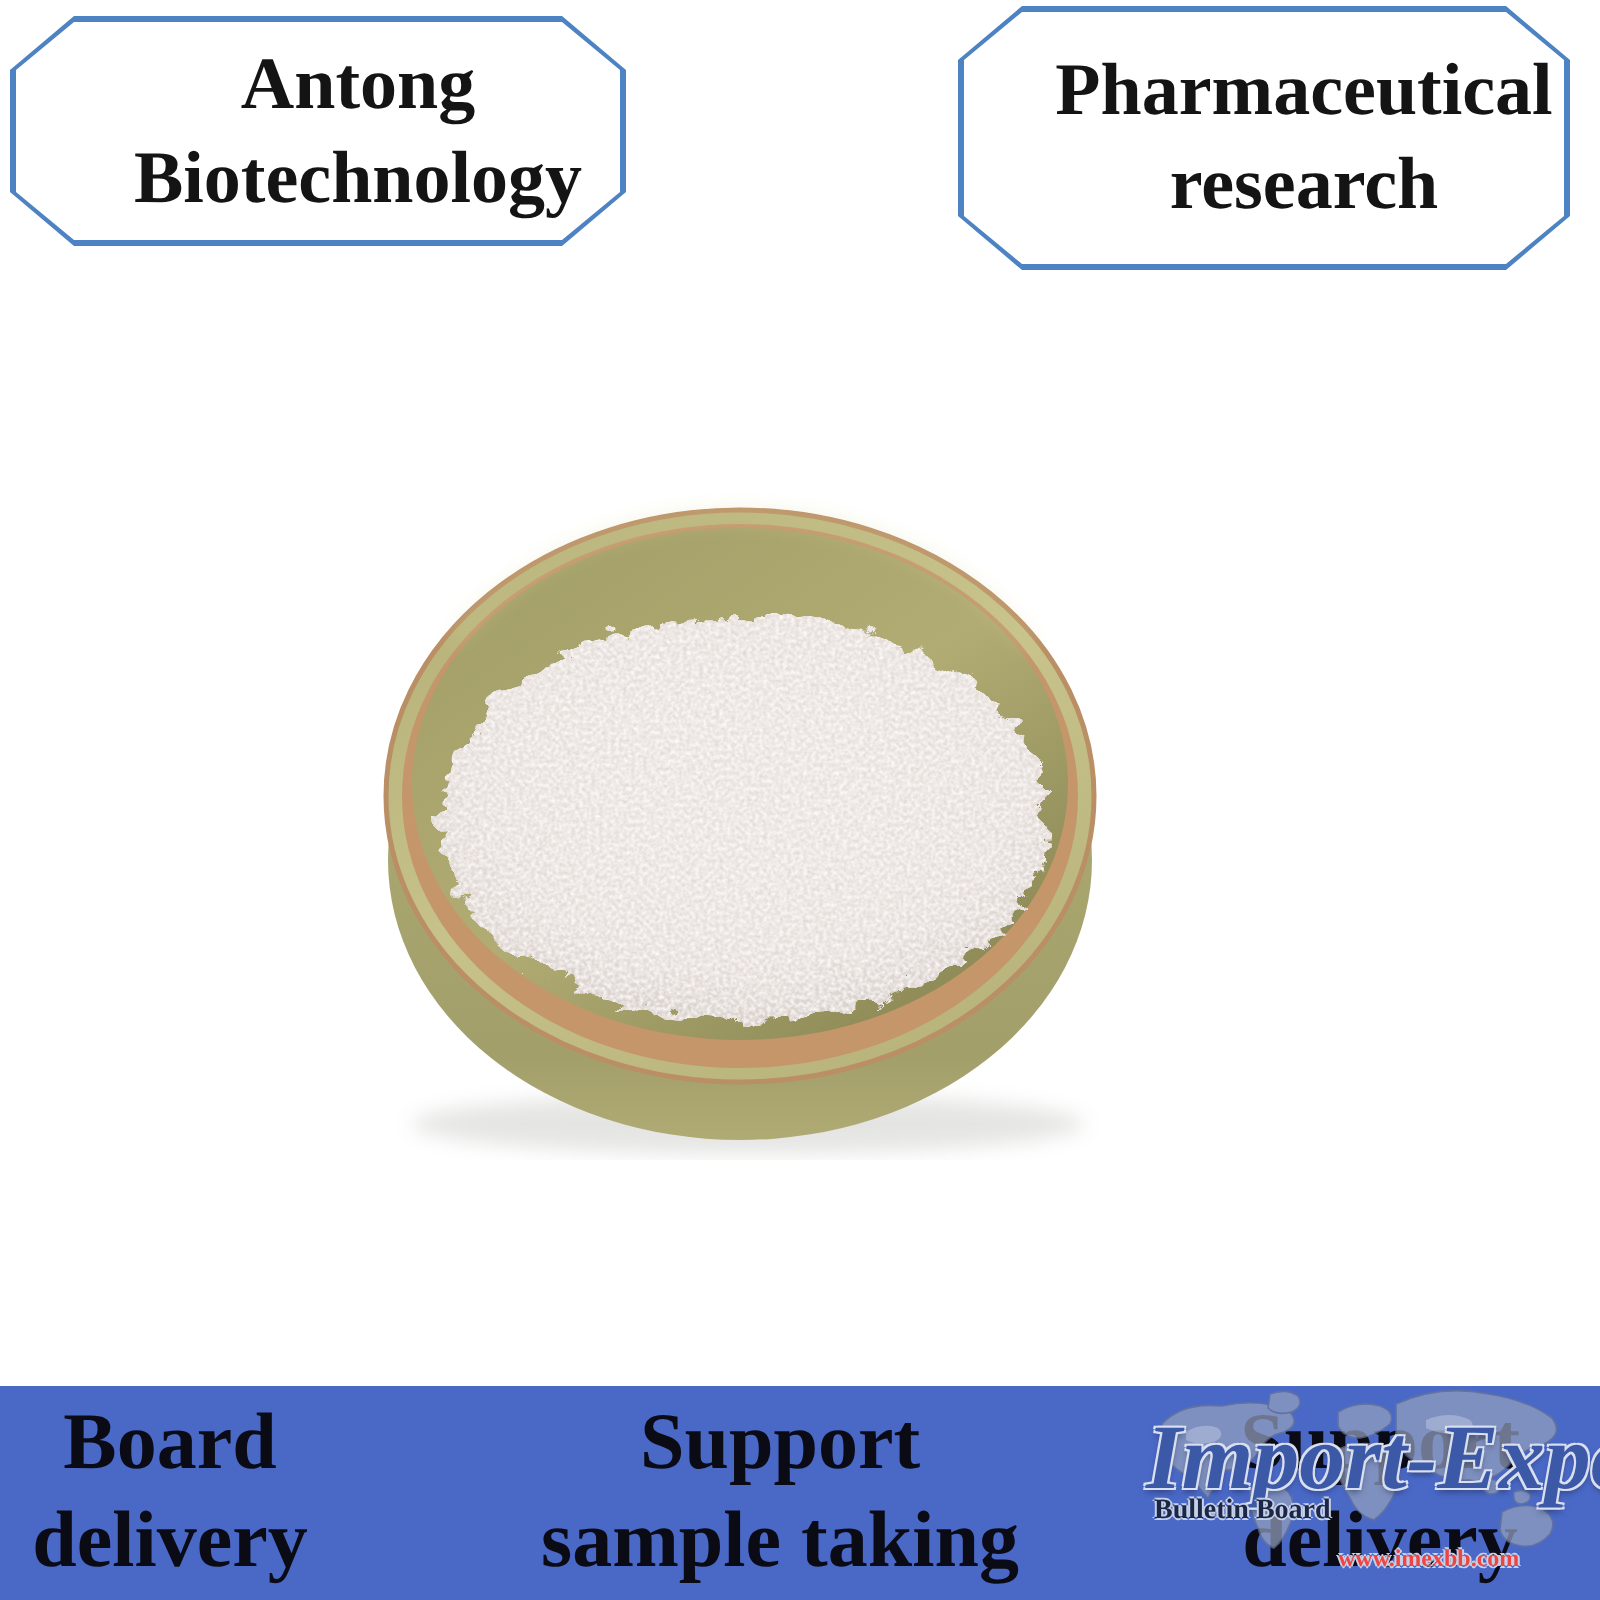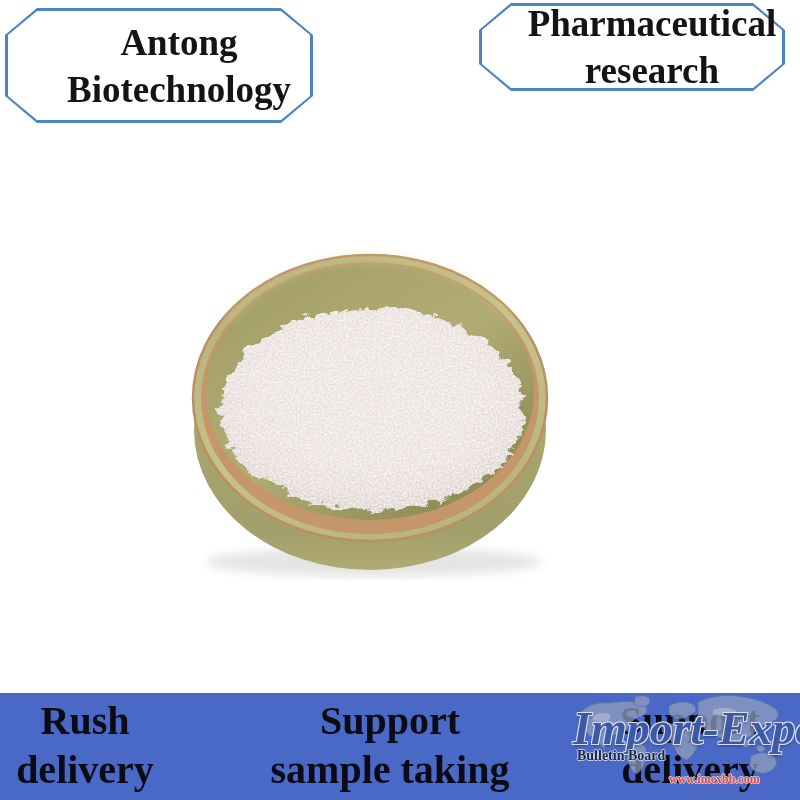--- a/index.html
+++ b/index.html
@@ -23,21 +23,21 @@
                       calc(100% - 29px) 100%, 29px 100%, 0 calc(100% - 24px), 0 24px);
   }
   .badge .badge-text{
     position:absolute;inset:0;
     display:flex;flex-direction:column;align-items:center;justify-content:center;
     font-weight:bold;font-size:37px;line-height:47px;color:#141414;
     text-align:center;
     padding-left:40px;
   }
   .badge-tl{left:5px;top:8px;width:308px;height:115px;}
-  .badge-tr{left:479px;top:3px;width:306px;height:88px;}
+  .badge-tr{left:479px;top:3px;width:306px;height:132px;}
 
   
   .photo{position:absolute;left:150px;top:230px;width:450px;height:350px;}
 
   
   .banner{
     position:absolute;left:0;top:693px;width:800px;height:107px;
     background:#4a69c7;
   }
   .banner-item{
@@ -155,21 +155,21 @@
     <g filter="url(#powderFx)">
       <ellipse cx="219" cy="176" rx="152" ry="102" fill="#e9e2de"></ellipse>
       <ellipse cx="219" cy="176" rx="152" ry="102" fill="url(#powderShade)"></ellipse>
     </g>
 
     <path d="M 78 90 A 168 132 0 0 1 365 93" fill="none" stroke="#d8d49c" stroke-width="5" opacity="0.45" filter="url(#softBlur)"></path>
   </svg>
 
   <div class="banner">
     <div class="banner-item banner-item-1">
-      <span>Rush</span>
+      <span>Board</span>
       <span>delivery</span>
     </div>
     <div class="banner-item banner-item-2">
       <span>Support</span>
       <span>sample taking</span>
     </div>
     <div class="banner-item banner-item-3">
       <span>Support</span>
       <span>delivery</span>
     </div>

